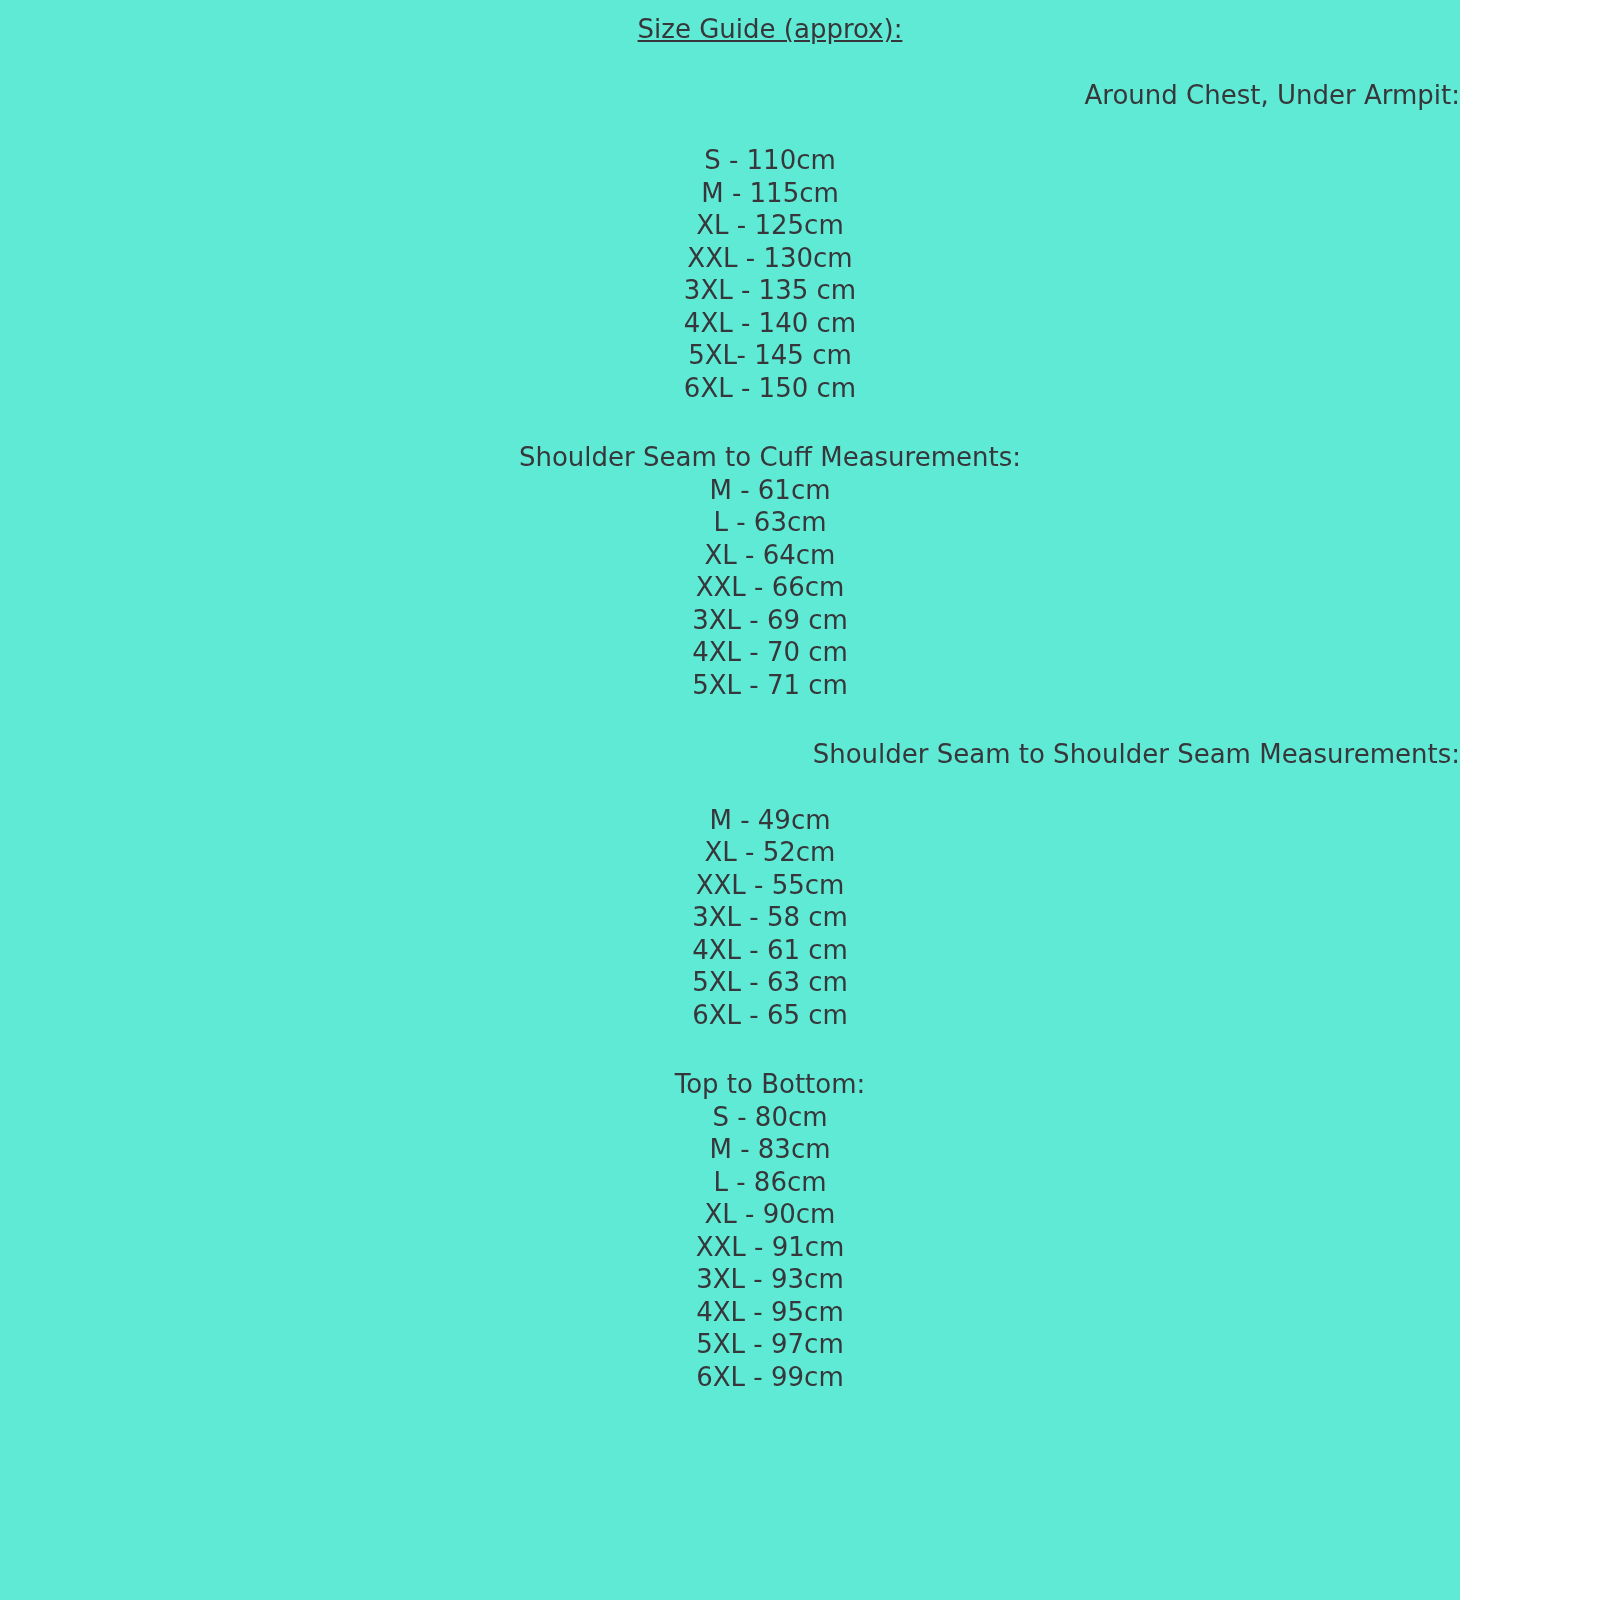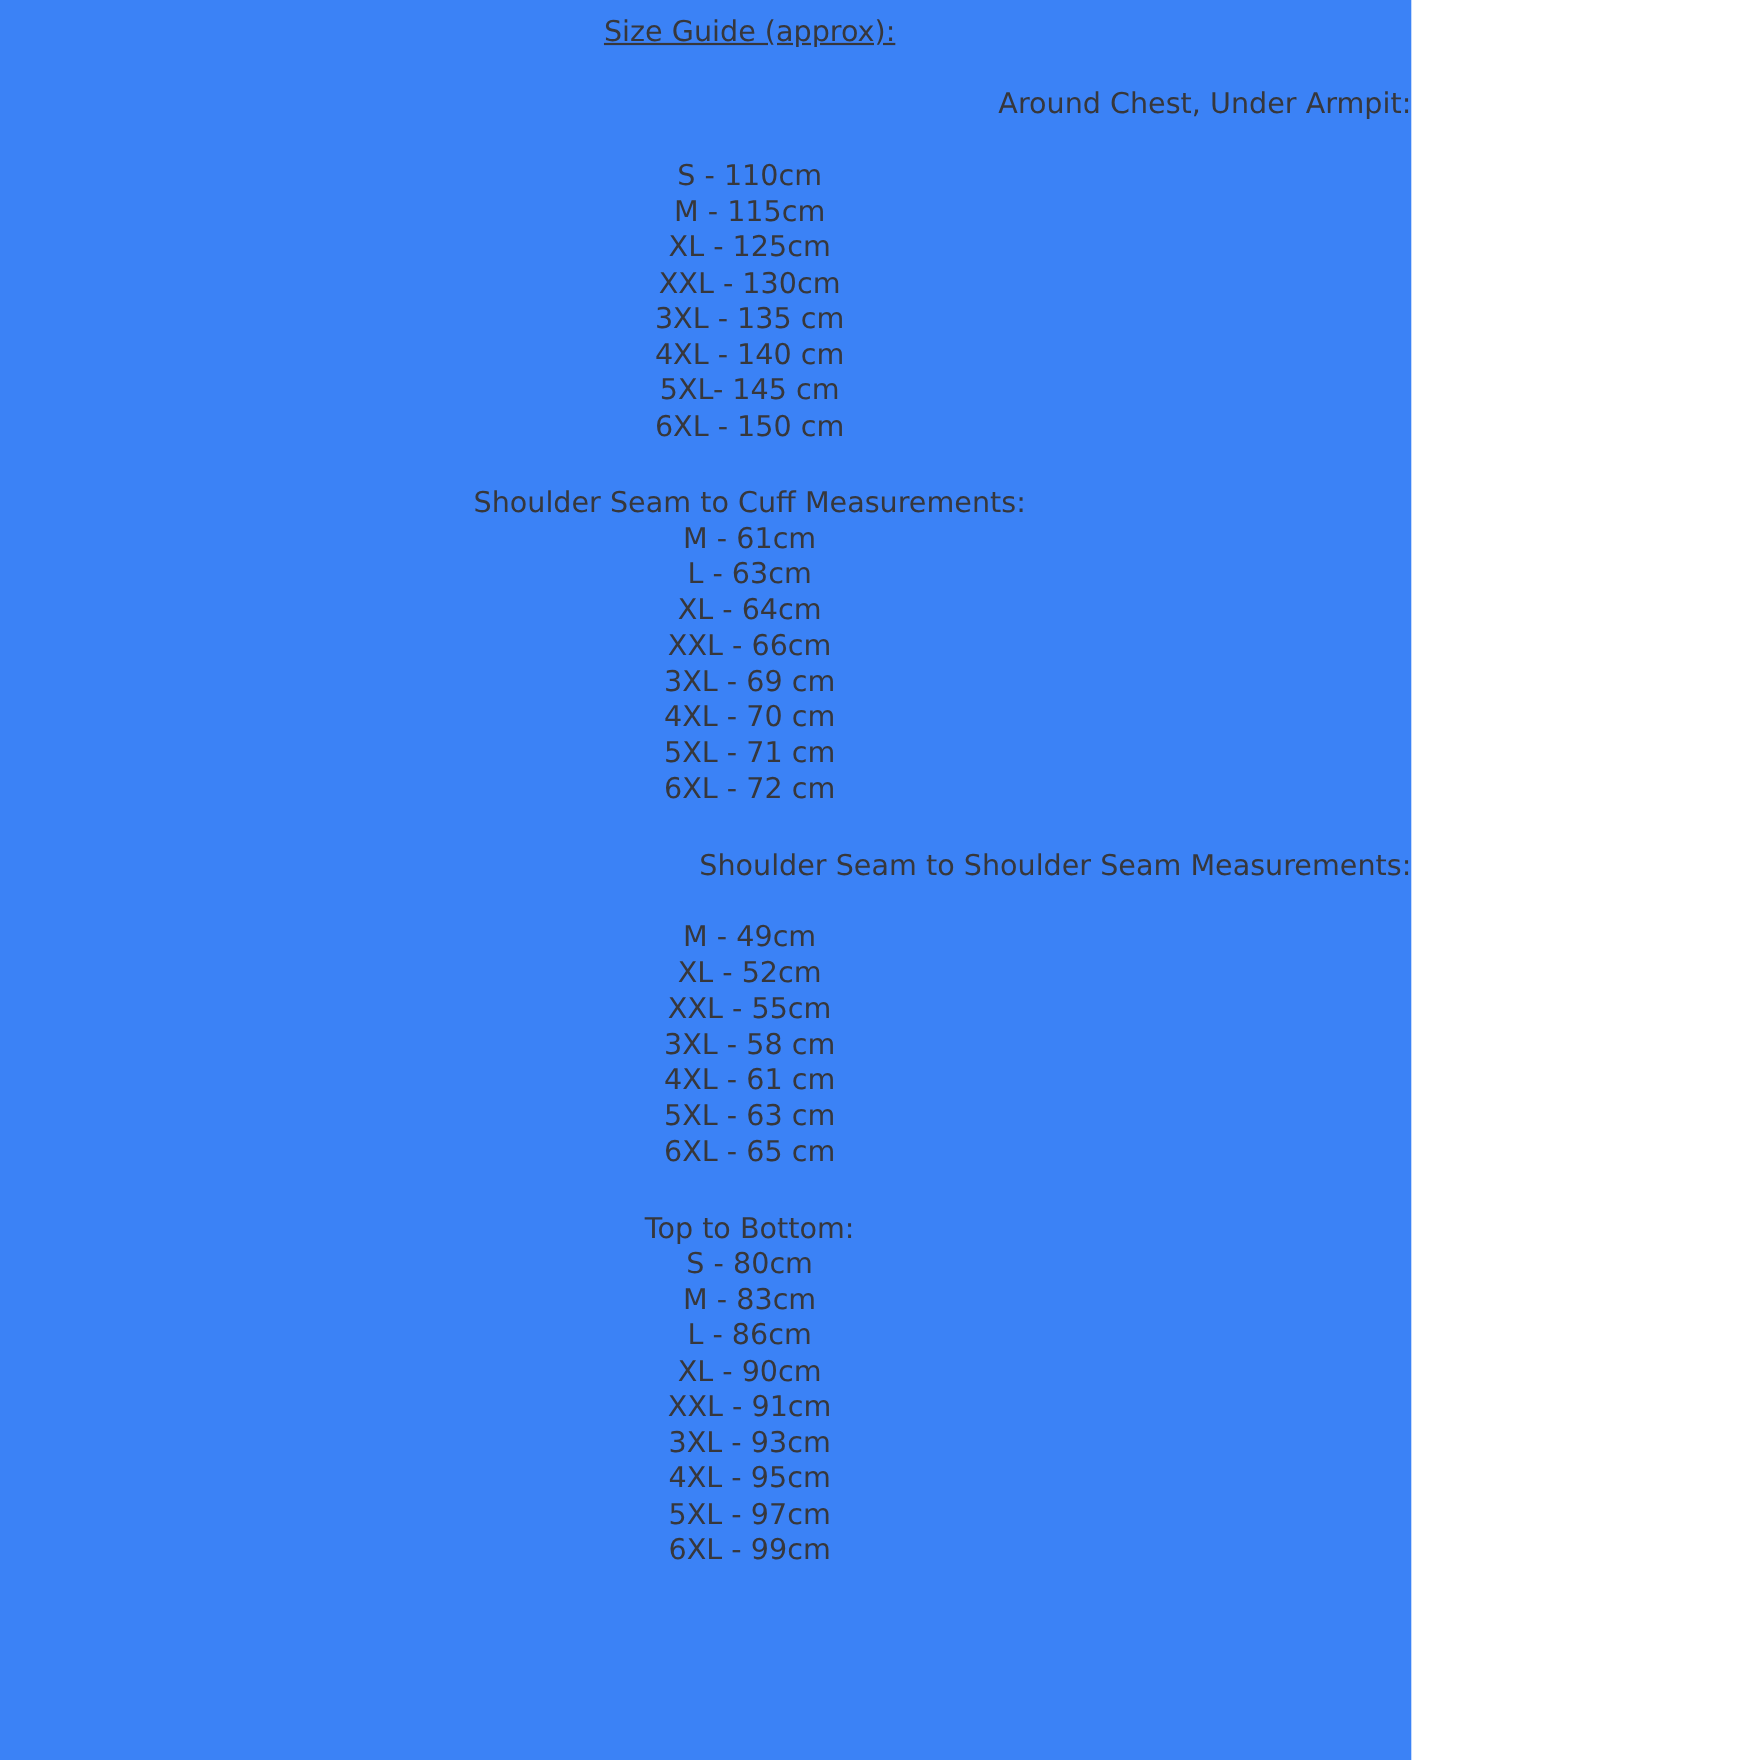--- a/index.html
+++ b/index.html
@@ -1,26 +1,26 @@
 <!DOCTYPE html>
 <html><head>
 <meta charset="utf-8">
 <style>
   html, body {
     margin: 0;
     padding: 0;
     background: #ffffff;
   }
   .page {
-    width: 1283px;
+    width: 1460px;
     height: 1600px;
     box-sizing: border-box;
     padding: 13px 0 0 80px;
     overflow: hidden;
-    background: #3b82f6;
+    background: #5eead4;
     font-family: "DejaVu Sans", "Liberation Sans", sans-serif;
     font-size: 26px;
     line-height: 32.5px;
     color: #37373b;
     text-align: center;
   }
   .title {
     font-size: 26px;
     font-weight: normal;
     margin: 0 0 33px 0;
@@ -65,21 +65,20 @@
 
   <section class="section gap-before">
     <div class="heading">Shoulder Seam to Cuff Measurements:</div>
     <div class="row">M - 61cm</div>
     <div class="row">L - 63cm</div>
     <div class="row">XL - 64cm</div>
     <div class="row">XXL - 66cm</div>
     <div class="row">3XL - 69 cm</div>
     <div class="row">4XL - 70 cm</div>
     <div class="row">5XL - 71 cm</div>
-    <div class="row">6XL - 72 cm</div>
   </section>
 
   <section class="section gap-before">
     <div class="heading gap-after">Shoulder Seam to Shoulder Seam Measurements:</div>
     <div class="row">M - 49cm</div>
     <div class="row">XL - 52cm</div>
     <div class="row">XXL - 55cm</div>
     <div class="row">3XL - 58 cm</div>
     <div class="row">4XL - 61 cm</div>
     <div class="row">5XL - 63 cm</div>

